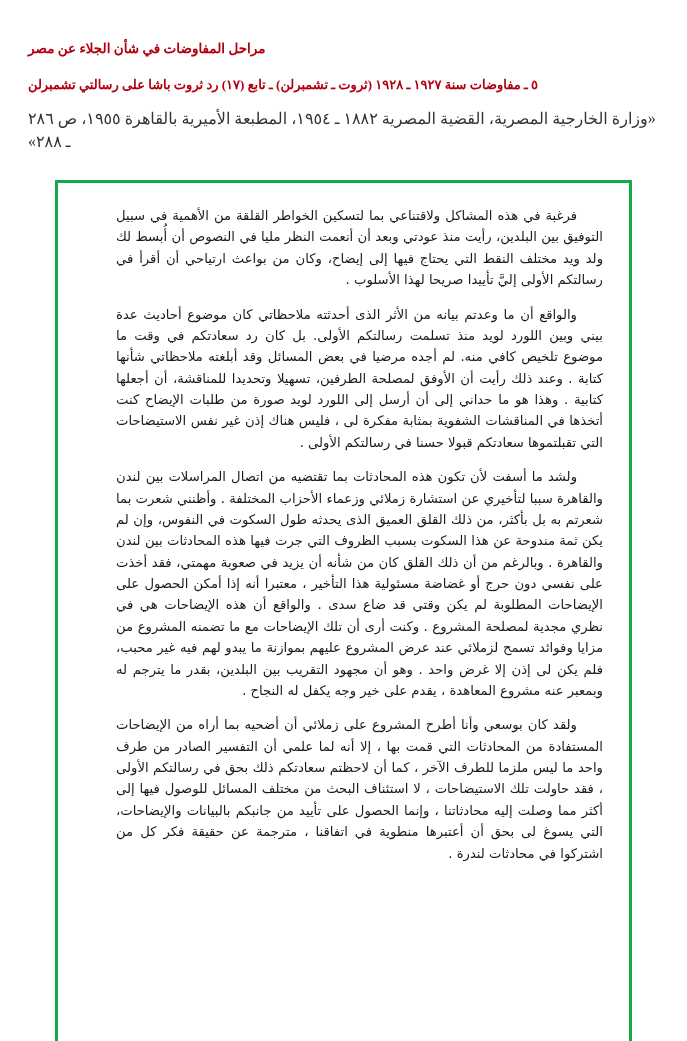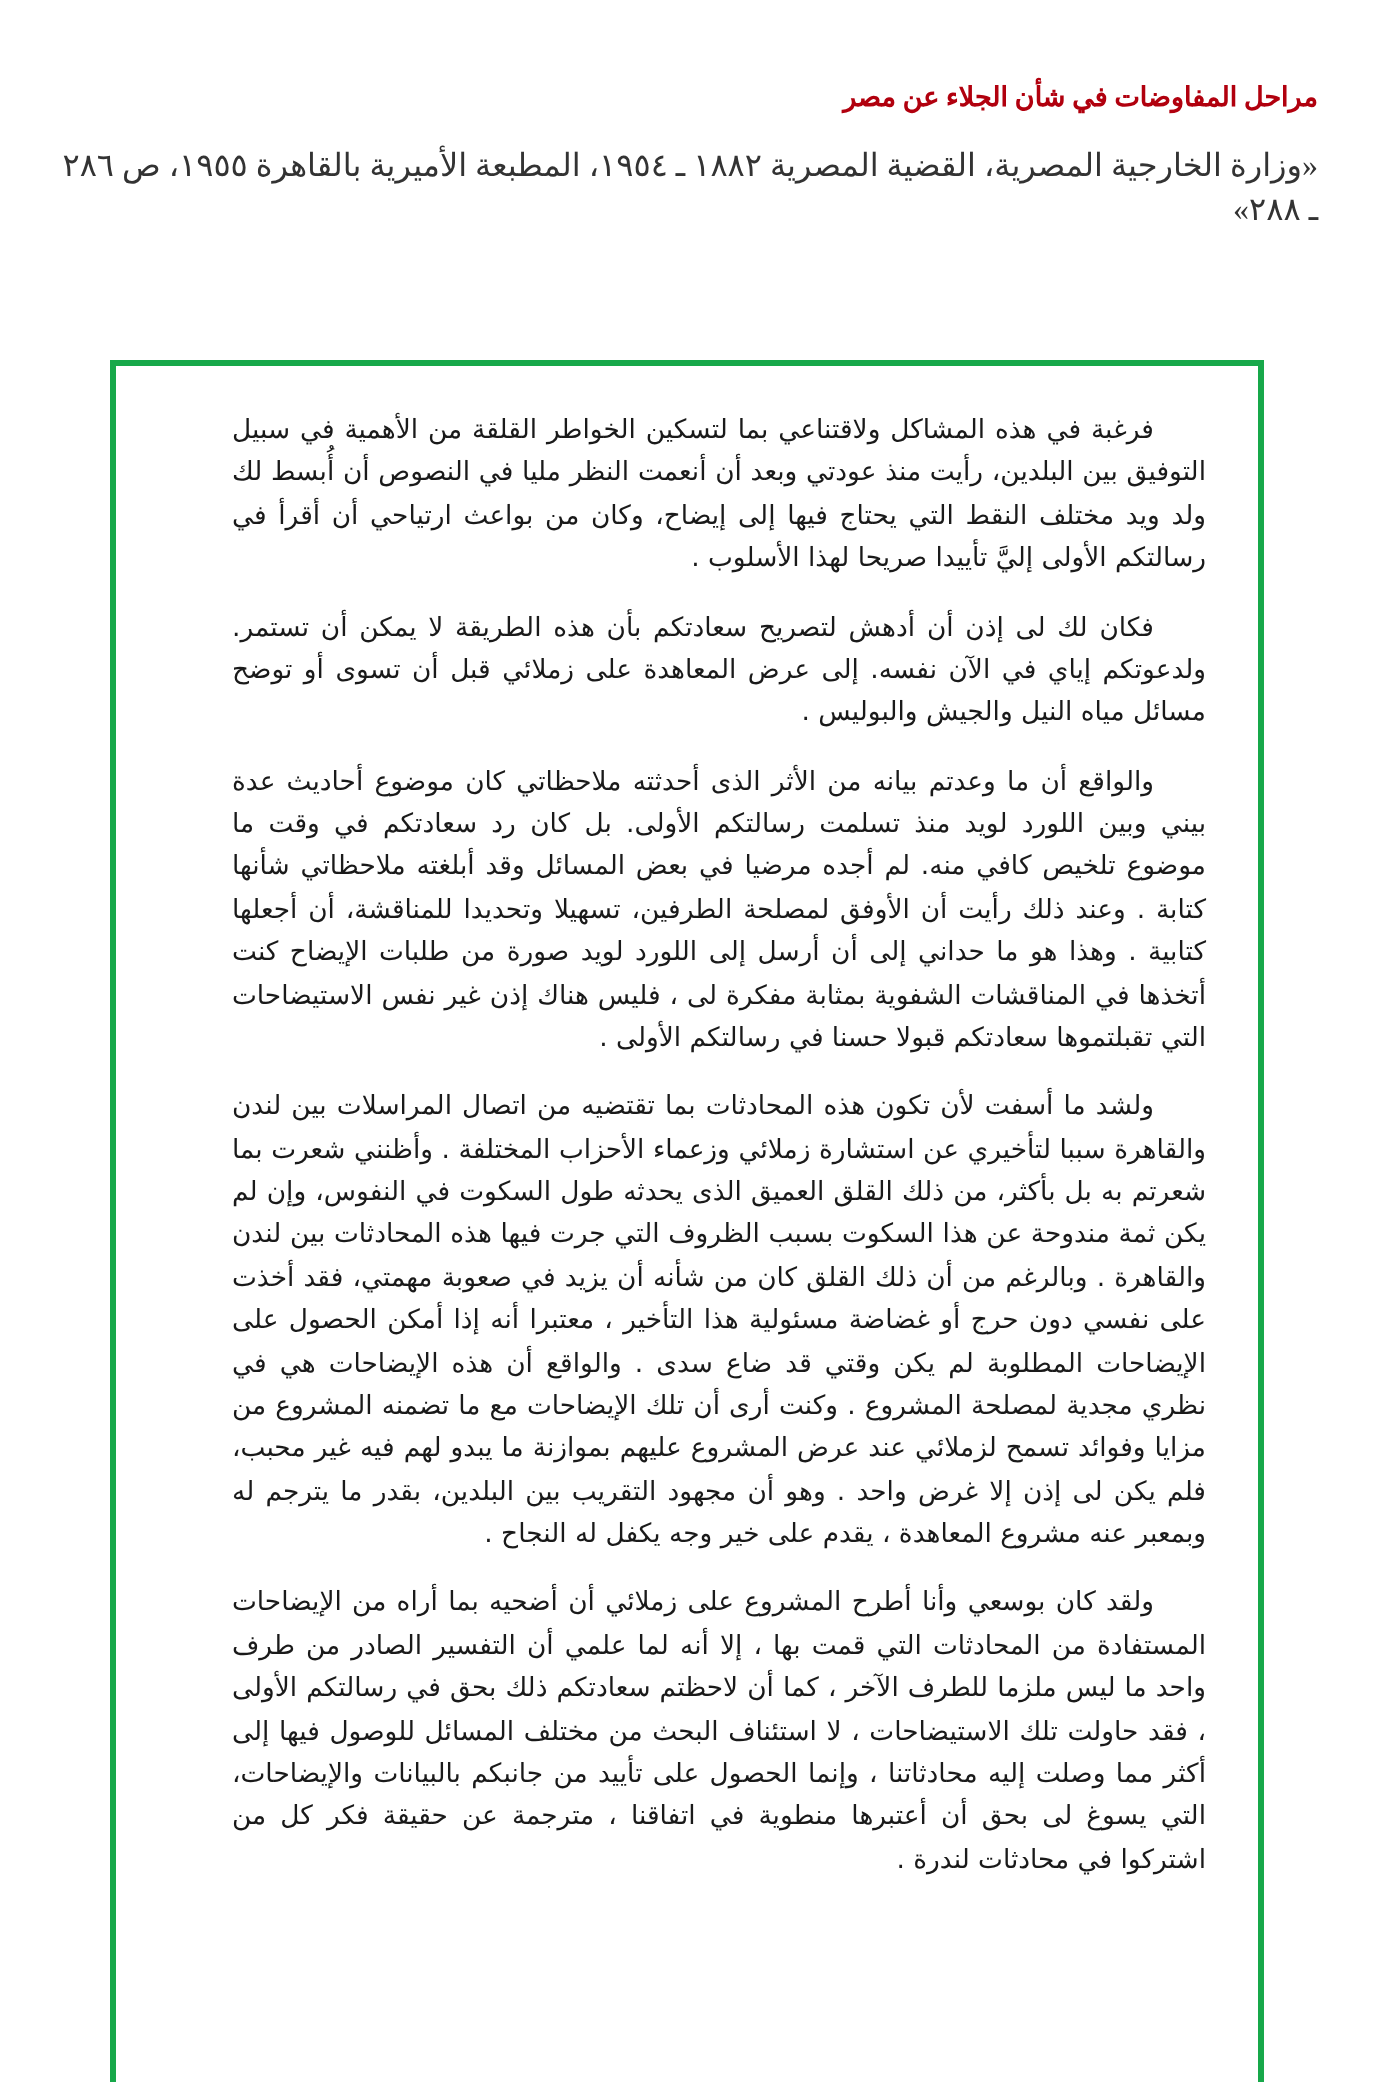--- a/index.html
+++ b/index.html
@@ -16,21 +16,21 @@
     overflow: hidden;
   }
   .page {
     width: 687px;
     height: 1041px;
     box-sizing: border-box;
     padding: 0;
     position: relative;
   }
   .head {
-    text-align: right;
+    text-align: left;
     padding: 0 28px;
   }
   .head .title {
     color: #b1000e;
     font-weight: bold;
     font-size: 13.5px;
     margin-top: 40px;
     letter-spacing: 0;
     line-height: 1.4;
   }
@@ -76,26 +76,26 @@
     margin-bottom: 0;
   }
 </style>
 </head>
 <body>
 
 <div class="page">
 
   <div class="head">
     <div class="title">مراحل المفاوضات في شأن الجلاء عن مصر</div>
+    <div class="subtitle">٥ ـ مفاوضات سنة ١٩٢٧ ـ ١٩٢٨ (ثروت ـ تشمبرلن) ـ تابع (١٧) رد ثروت باشا على رسالتي تشمبرلن</div>
     <div class="source">«وزارة الخارجية المصرية، القضية المصرية ١٨٨٢ ـ ١٩٥٤، المطبعة الأميرية بالقاهرة ١٩٥٥، ص ٢٨٦ ـ ٢٨٨»</div>
   </div>
 
   <div class="frame">
     <div class="body-text">
       <p class="para">فرغبة في هذه المشاكل ولاقتناعي بما لتسكين الخواطر القلقة من الأهمية في سبيل التوفيق بين البلدين، رأيت منذ عودتي وبعد أن أنعمت النظر مليا في النصوص أن أُبسط لك ولد ويد مختلف النقط التي يحتاج فيها إلى إيضاح، وكان من بواعث ارتياحي أن أقرأ في رسالتكم الأولى إليَّ تأييدا صريحا لهذا الأسلوب .</p>
-      <p class="para">فكان لك لى إذن أن أدهش لتصريح سعادتكم بأن هذه الطريقة لا يمكن أن تستمر. ولدعوتكم إياي في الآن نفسه. إلى عرض المعاهدة على زملائي قبل أن تسوى أو توضح مسائل مياه النيل والجيش والبوليس .</p>
       <p class="para">والواقع أن ما وعدتم بيانه من الأثر الذى أحدثته ملاحظاتي كان موضوع أحاديث عدة بيني وبين اللورد لويد منذ تسلمت رسالتكم الأولى. بل كان رد سعادتكم في وقت ما موضوع تلخيص كافي منه. لم أجده مرضيا في بعض المسائل وقد أبلغته ملاحظاتي شأنها كتابة . وعند ذلك رأيت أن الأوفق لمصلحة الطرفين، تسهيلا وتحديدا للمناقشة، أن أجعلها كتابية . وهذا هو ما حداني إلى أن أرسل إلى اللورد لويد صورة من طلبات الإيضاح كنت أتخذها في المناقشات الشفوية بمثابة مفكرة لى ، فليس هناك إذن غير نفس الاستيضاحات التي تقبلتموها سعادتكم قبولا حسنا في رسالتكم الأولى .</p>
       <p class="para">ولشد ما أسفت لأن تكون هذه المحادثات بما تقتضيه من اتصال المراسلات بين لندن والقاهرة سببا لتأخيري عن استشارة زملائي وزعماء الأحزاب المختلفة . وأظنني شعرت بما شعرتم به بل بأكثر، من ذلك القلق العميق الذى يحدثه طول السكوت في النفوس، وإن لم يكن ثمة مندوحة عن هذا السكوت بسبب الظروف التي جرت فيها هذه المحادثات بين لندن والقاهرة . وبالرغم من أن ذلك القلق كان من شأنه أن يزيد في صعوبة مهمتي، فقد أخذت على نفسي دون حرج أو غضاضة مسئولية هذا التأخير ، معتبرا أنه إذا أمكن الحصول على الإيضاحات المطلوبة لم يكن وقتي قد ضاع سدى . والواقع أن هذه الإيضاحات هي في نظري مجدية لمصلحة المشروع . وكنت أرى أن تلك الإيضاحات مع ما تضمنه المشروع من مزايا وفوائد تسمح لزملائي عند عرض المشروع عليهم بموازنة ما يبدو لهم فيه غير محبب، فلم يكن لى إذن إلا غرض واحد . وهو أن مجهود التقريب بين البلدين، بقدر ما يترجم له وبمعبر عنه مشروع المعاهدة ، يقدم على خير وجه يكفل له النجاح .</p>
       <p class="para">ولقد كان بوسعي وأنا أطرح المشروع على زملائي أن أضحيه بما أراه من الإيضاحات المستفادة من المحادثات التي قمت بها ، إلا أنه لما علمي أن التفسير الصادر من طرف واحد ما ليس ملزما للطرف الآخر ، كما أن لاحظتم سعادتكم ذلك بحق في رسالتكم الأولى ، فقد حاولت تلك الاستيضاحات ، لا استئناف البحث من مختلف المسائل للوصول فيها إلى أكثر مما وصلت إليه محادثاتنا ، وإنما الحصول على تأييد من جانبكم بالبيانات والإيضاحات، التي يسوغ لى بحق أن أعتبرها منطوية في اتفاقنا ، مترجمة عن حقيقة فكر كل من اشتركوا في محادثات لندرة .</p>
     </div>
   </div>
 
 </div>
 
 </body></html>

